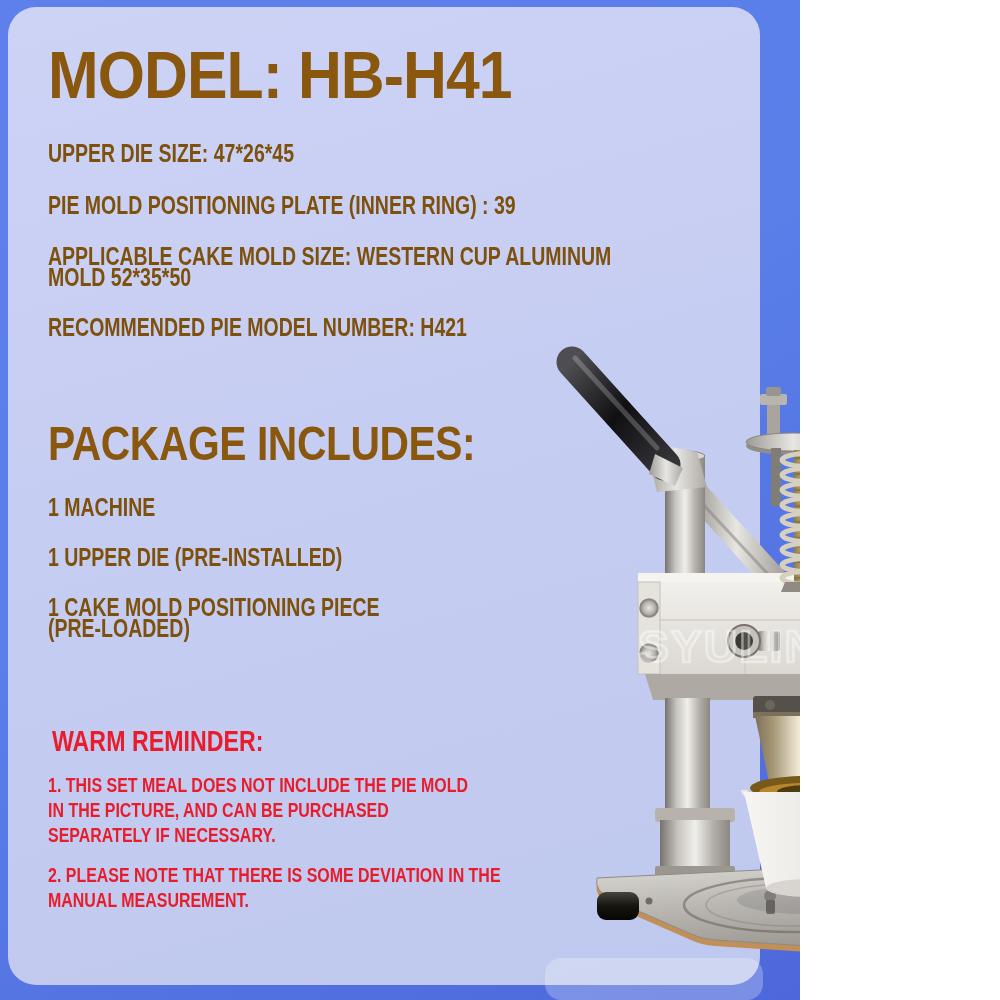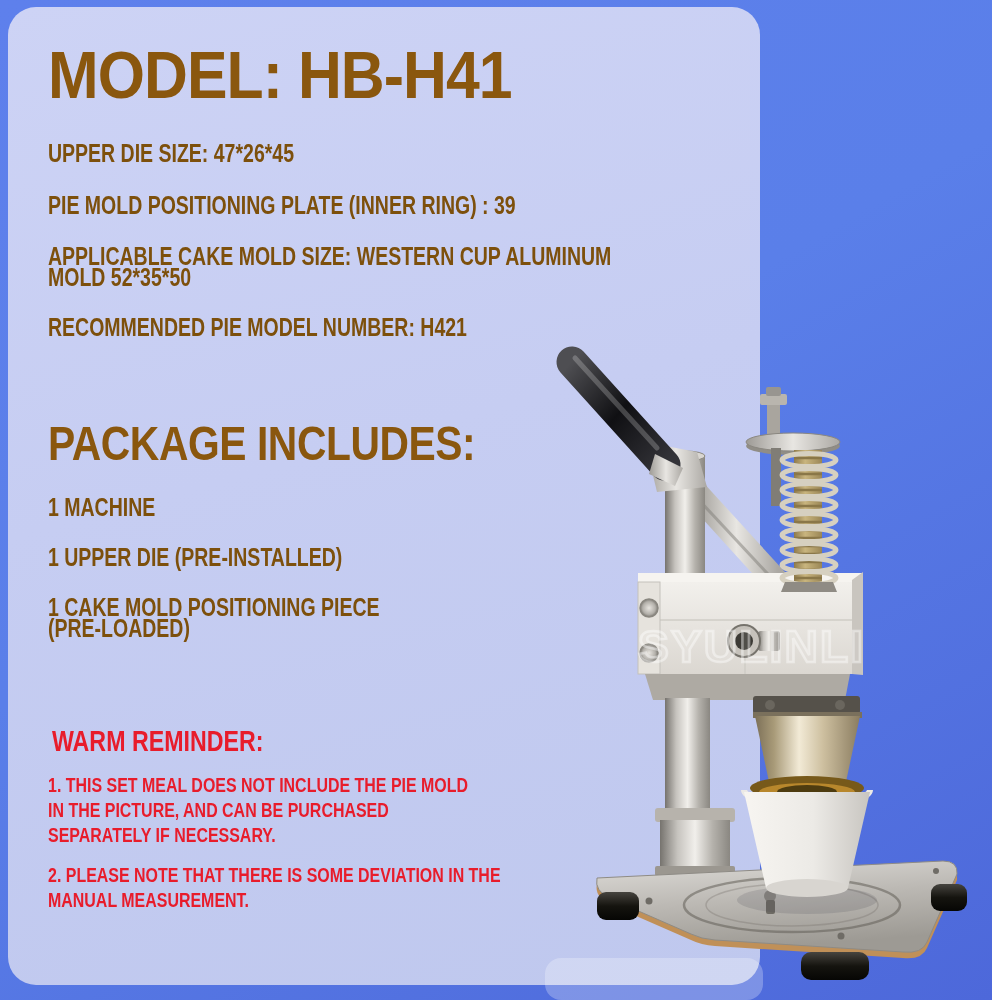--- a/index.html
+++ b/index.html
@@ -1,17 +1,17 @@
 <!DOCTYPE html>
 <html><head>
 <meta charset="utf-8">
 <style>
   html,body{margin:0;padding:0;}
   .page{
-    position:relative;width:992px;height:1000px;overflow:hidden;
+    position:relative;width:800px;height:1000px;overflow:hidden;
     background:linear-gradient(150deg,#5e80ec 0%,#5a7fe9 45%,#4d68da 100%);
     font-family:"Liberation Sans",sans-serif;font-weight:bold;
   }
   .panel{
     position:absolute;left:8px;top:7px;width:752px;height:978px;
     border-radius:28px;
     background:linear-gradient(165deg,#cdd3f5 0%,#c6cdf2 45%,#bfc8ee 100%);
   }
   .txt{position:absolute;line-height:1;transform-origin:0 0;white-space:nowrap;}
   .brown{color:#8a570e;}

